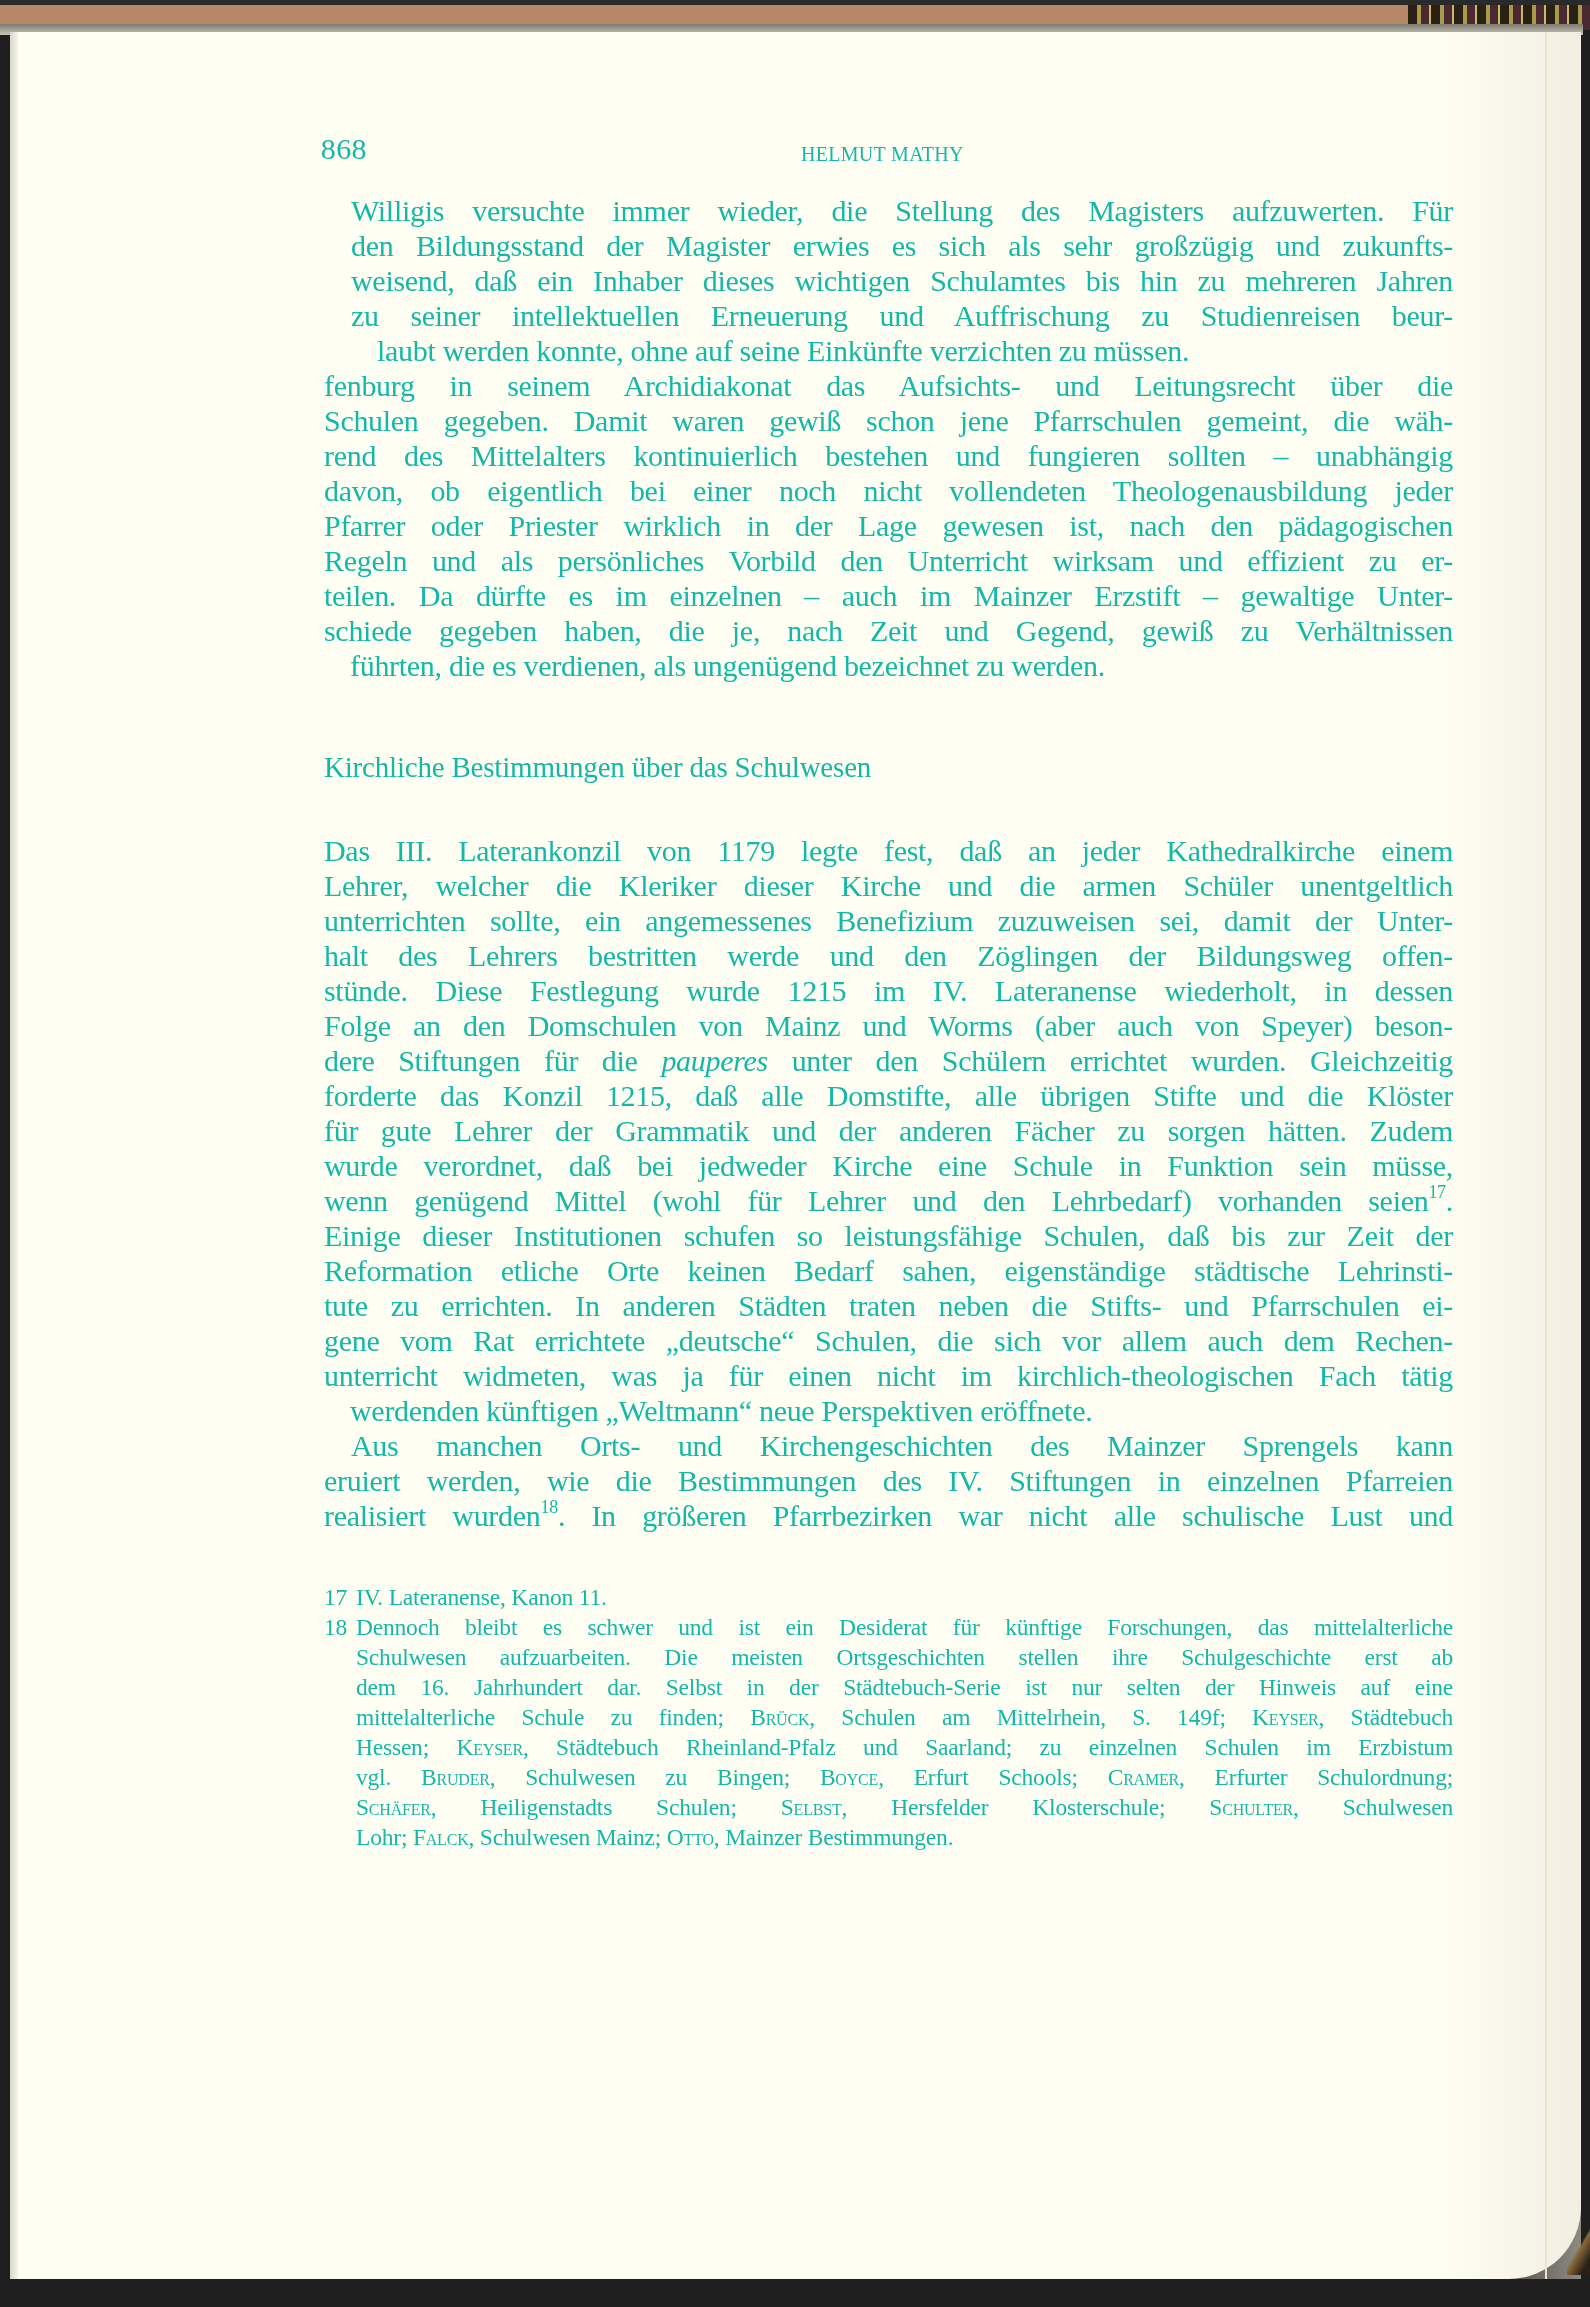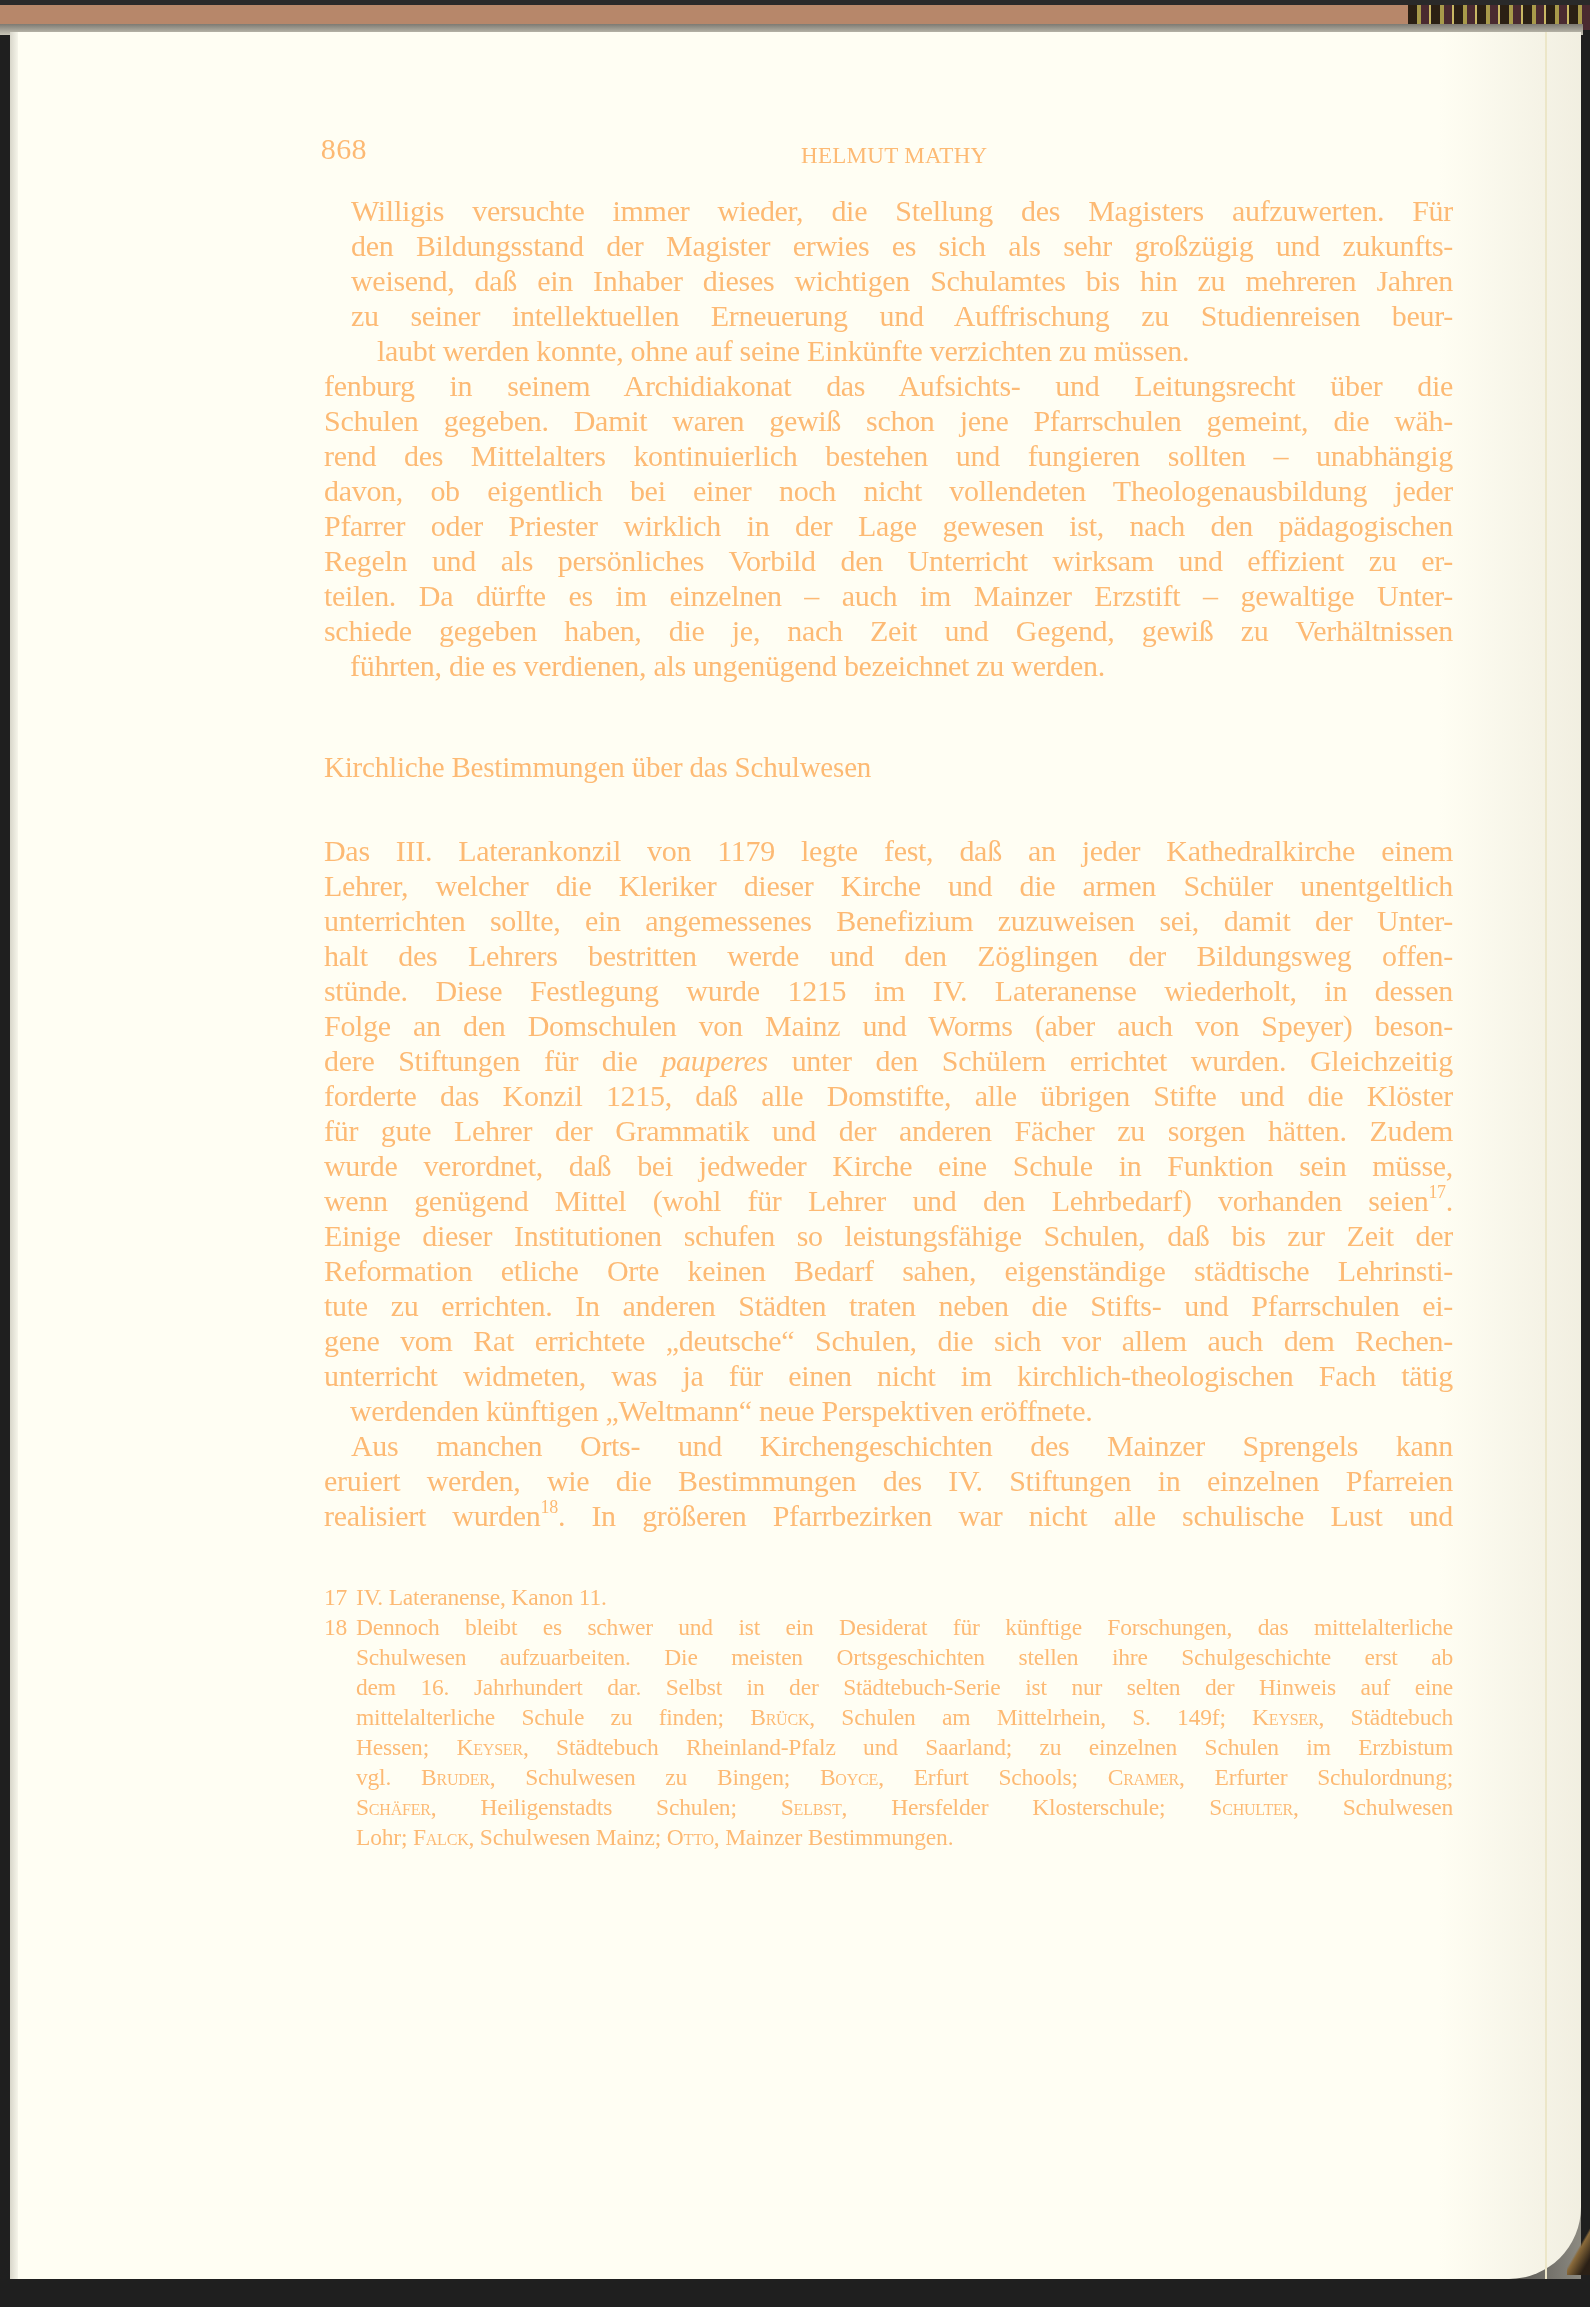--- a/index.html
+++ b/index.html
@@ -37,30 +37,30 @@
     position: absolute; right: 0; top: 0; width: 143px; height: 100%;
     background: linear-gradient(90deg, rgba(255,254,243,0), rgba(230,226,210,0.55));
   }
   .corner-fleck {
     position: absolute; right: 0; bottom: 32px; width: 24px; height: 48px;
     background: linear-gradient(120deg, transparent 45%, #8a6a3a 50%, #2a2016 80%);
   }
 
   .content {
     position: absolute; left: 324px; top: 132px; width: 1129px;
-    color: #fdba74;
+    color: #14b8a6;
   }
   .running-head {
     position: relative; height: 48px;
   }
   .page-number {
     position: absolute; left: -3.2px; top: 0; font-size: 30px; letter-spacing: 0.4px;
   }
   .author {
-    position: absolute; left: 477px; top: 11px; font-size: 23px; letter-spacing: 0.3px;
+    position: absolute; left: 477px; top: 11px; font-size: 20px; letter-spacing: 0.3px;
   }
   .body-text {
     margin-top: 12.7px;
     font-size: 30px; line-height: 35px; text-align: justify;
     letter-spacing: -0.3px;
   }
   .body-text p { margin: 0; }
   .body-text p.indent { text-indent: 27px; }
   .body-text .line { display: block; text-align: justify; text-align-last: justify; white-space: nowrap; }
   .body-text .line.last { text-align-last: left; margin-left: 26px; }

